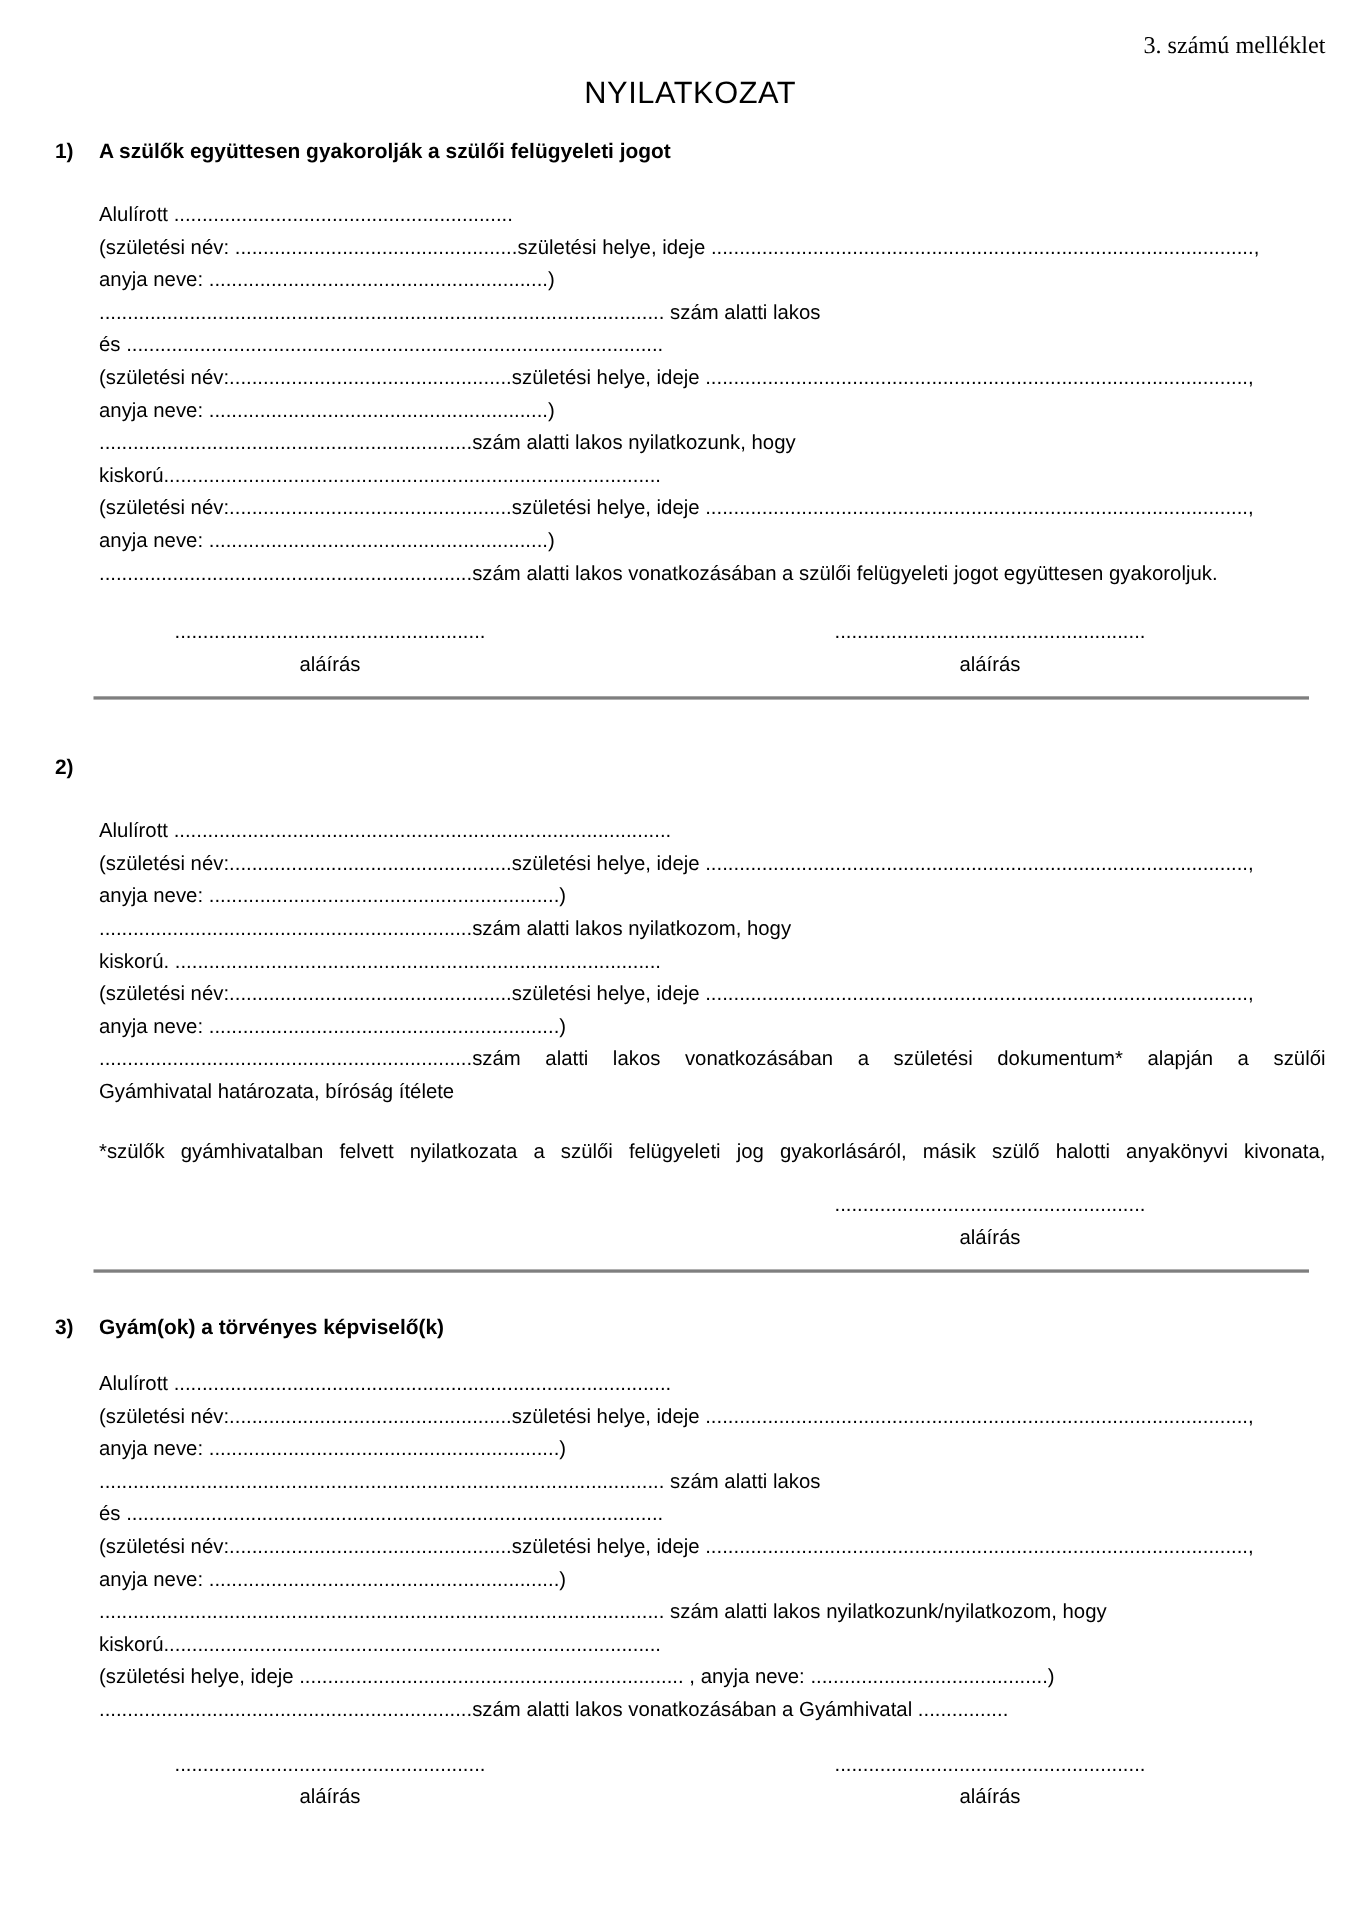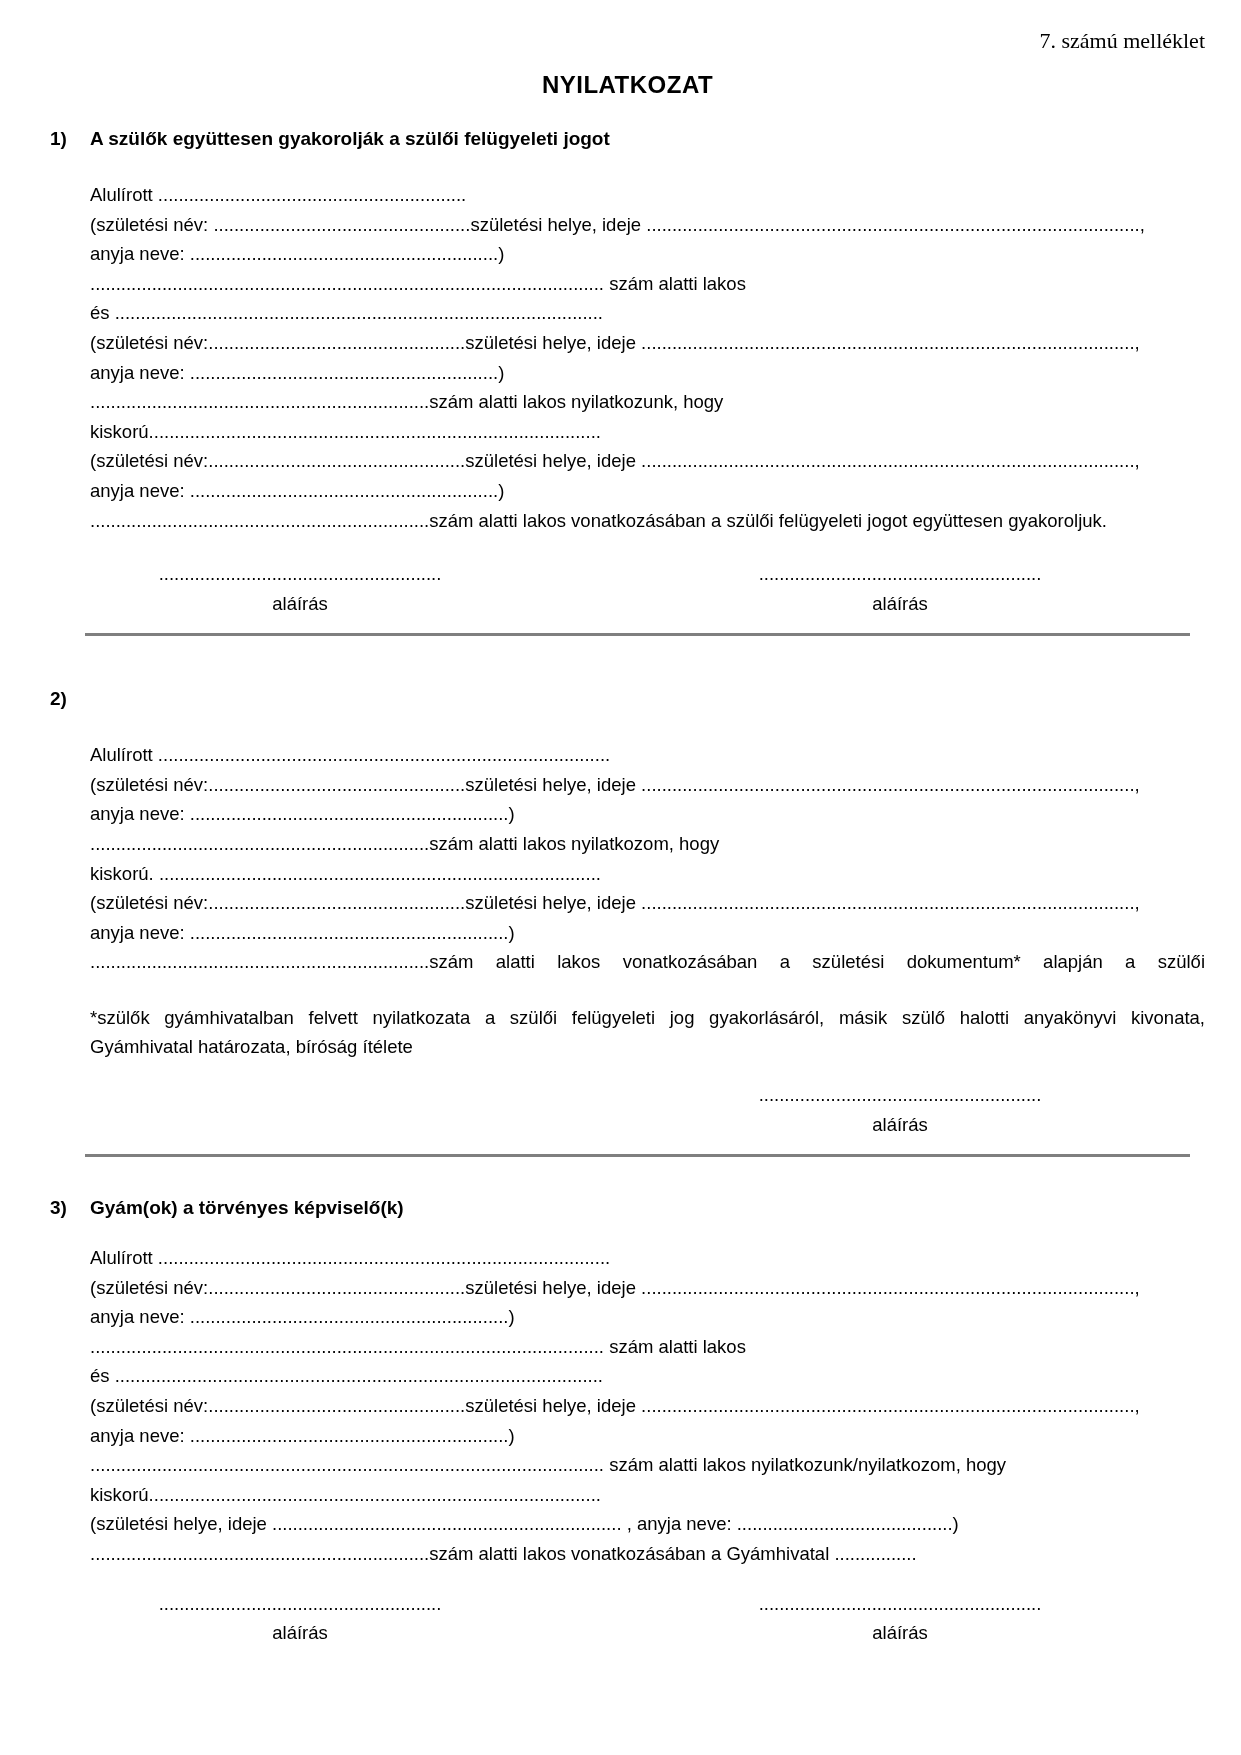--- a/index.html
+++ b/index.html
@@ -9,21 +9,21 @@
     padding:28px 36px 0 50px;
     font-family:"Liberation Sans","DejaVu Sans",sans-serif;
     font-size:18.5px;
   }
   .attachment-note{
     text-align:right;
     font-family:"Liberation Serif","DejaVu Serif",serif;
     font-size:22px;line-height:26px;
   }
   .doc-title{
-    text-align:center;font-weight:bold;font-size:24px;line-height:26px;
+    text-align:center;font-weight:normal;font-size:28px;line-height:26px;
     margin-top:18px;letter-spacing:.5px;
   }
   .doc-section .sec-heading{display:flex;font-weight:bold;font-size:19px;line-height:26px;}
   .sec-num{width:40px;flex:none;}
   .section-1{margin-top:28px;}
   .sec-body{margin-left:40px;margin-top:28px;line-height:29.6px;}
   .section-3 .sec-body{margin-top:22px;}
   .line{white-space:nowrap;overflow:hidden;}
   .line.spread{white-space:normal;text-align:justify;text-align-last:justify;}
   .line.gap-before{margin-top:26px;}
@@ -34,21 +34,21 @@
   .sig{position:absolute;width:290px;text-align:center;line-height:29.6px;}
   .sig.left{left:65px;}
   .sig.right{left:665px;}
   .divider{height:3px;width:1105px;margin:14px 0 50px 35px;background:#7f7f7f;}
   .divider.d2{margin-bottom:38px;}
 </style>
 </head>
 <body>
 
 <div class="page">
-  <div class="attachment-note">7. számú melléklet</div>
+  <div class="attachment-note">3. számú melléklet</div>
   <div class="doc-title">NYILATKOZAT</div>
   <div id="sections-host">
   <section class="doc-section section-1">
     <div class="sec-heading">
       <span class="sec-num">1)</span>
       <span class="sec-title">A szülők együttesen gyakorolják a szülői felügyeleti jogot</span>
     </div>
     <div class="sec-body">
           <div class="line"><span>Alulírott </span><span>............................................................</span></div>
           <div class="line"><span>(születési név: </span><span>..................................................</span><span>születési helye, ideje </span><span>................................................................................................</span><span>,</span></div>
@@ -84,22 +84,22 @@
     </div>
     <div class="sec-body">
           <div class="line"><span>Alulírott </span><span>........................................................................................</span></div>
           <div class="line"><span>(születési név:</span><span>..................................................</span><span>születési helye, ideje </span><span>................................................................................................</span><span>,</span></div>
           <div class="line"><span>anyja neve: </span><span>..............................................................</span><span>)</span></div>
           <div class="line"><span>..................................................................</span><span>szám alatti lakos nyilatkozom, hogy</span></div>
           <div class="line"><span>kiskorú. </span><span>......................................................................................</span></div>
           <div class="line"><span>(születési név:</span><span>..................................................</span><span>születési helye, ideje </span><span>................................................................................................</span><span>,</span></div>
           <div class="line"><span>anyja neve: </span><span>..............................................................</span><span>)</span></div>
           <div class="line spread"><span>..................................................................</span><span>szám alatti lakos vonatkozásában a születési dokumentum* alapján a szülői</span></div>
+          <div class="line"><span>Gyámhivatal határozata, bíróság ítélete</span></div>
           <div class="line spread gap-before"><span>*szülők gyámhivatalban felvett nyilatkozata a szülői felügyeleti jog gyakorlásáról, másik szülő halotti anyakönyvi kivonata,</span></div>
-          <div class="line"><span>Gyámhivatal határozata, bíróság ítélete</span></div>
         </div>
     <div class="sig-row">
   <div class="sig right">
     <div class="sig-dots">.......................................................</div>
     <div class="sig-label">aláírás</div>
   </div>
 </div>
   </section>
 
   <div class="divider d2" style="background: rgb(127, 127, 127);"></div>

